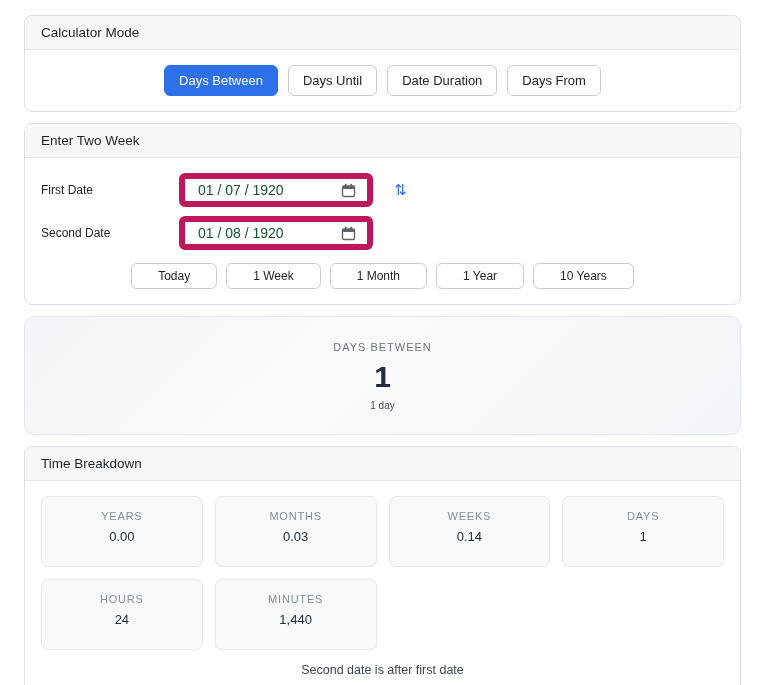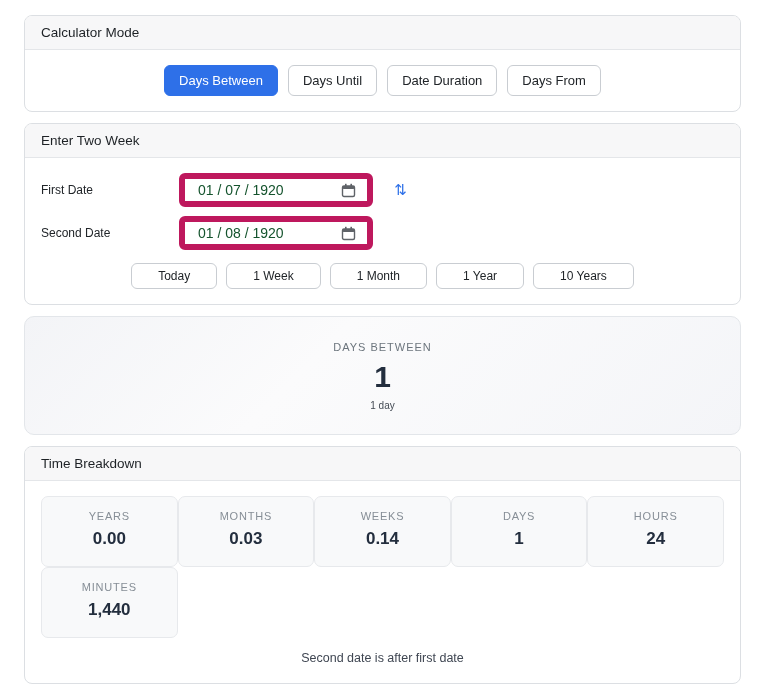--- a/index.html
+++ b/index.html
@@ -119,32 +119,33 @@
     font-weight: bold;
     color: #232e3e;
     margin: 9px 0 8px 0;
     line-height: 1;
   }
   .result-subtitle { font-size: 10px; color: #434a54; }
 
   
   .bd-grid {
     display: grid;
-    grid-template-columns: repeat(5, 1fr);
+    grid-template-columns: repeat(4, 1fr);
+    gap: 12px;
   }
   .bd-card {
     background: #f8f9fa;
     border: 1px solid #e7e9ec;
     border-radius: 7px;
     text-align: center;
     padding: 13px 8px 14px 8px;
     height: 71px;
   }
   .bd-label { font-size: 11px; letter-spacing: 0.8px; color: #868e96; }
-  .bd-value { font-size: 17px; font-weight: bold; color: #232e3e; margin-top: 7px; }
+  .bd-value { font-size: 13px; font-weight: normal; color: #232e3e; margin-top: 7px; }
   .bd-status {
     text-align: center;
     font-size: 12.5px;
     color: #3f4652;
     margin: 13px 0 3px 0;
   }
 </style>
 </head>
 <body>
 

